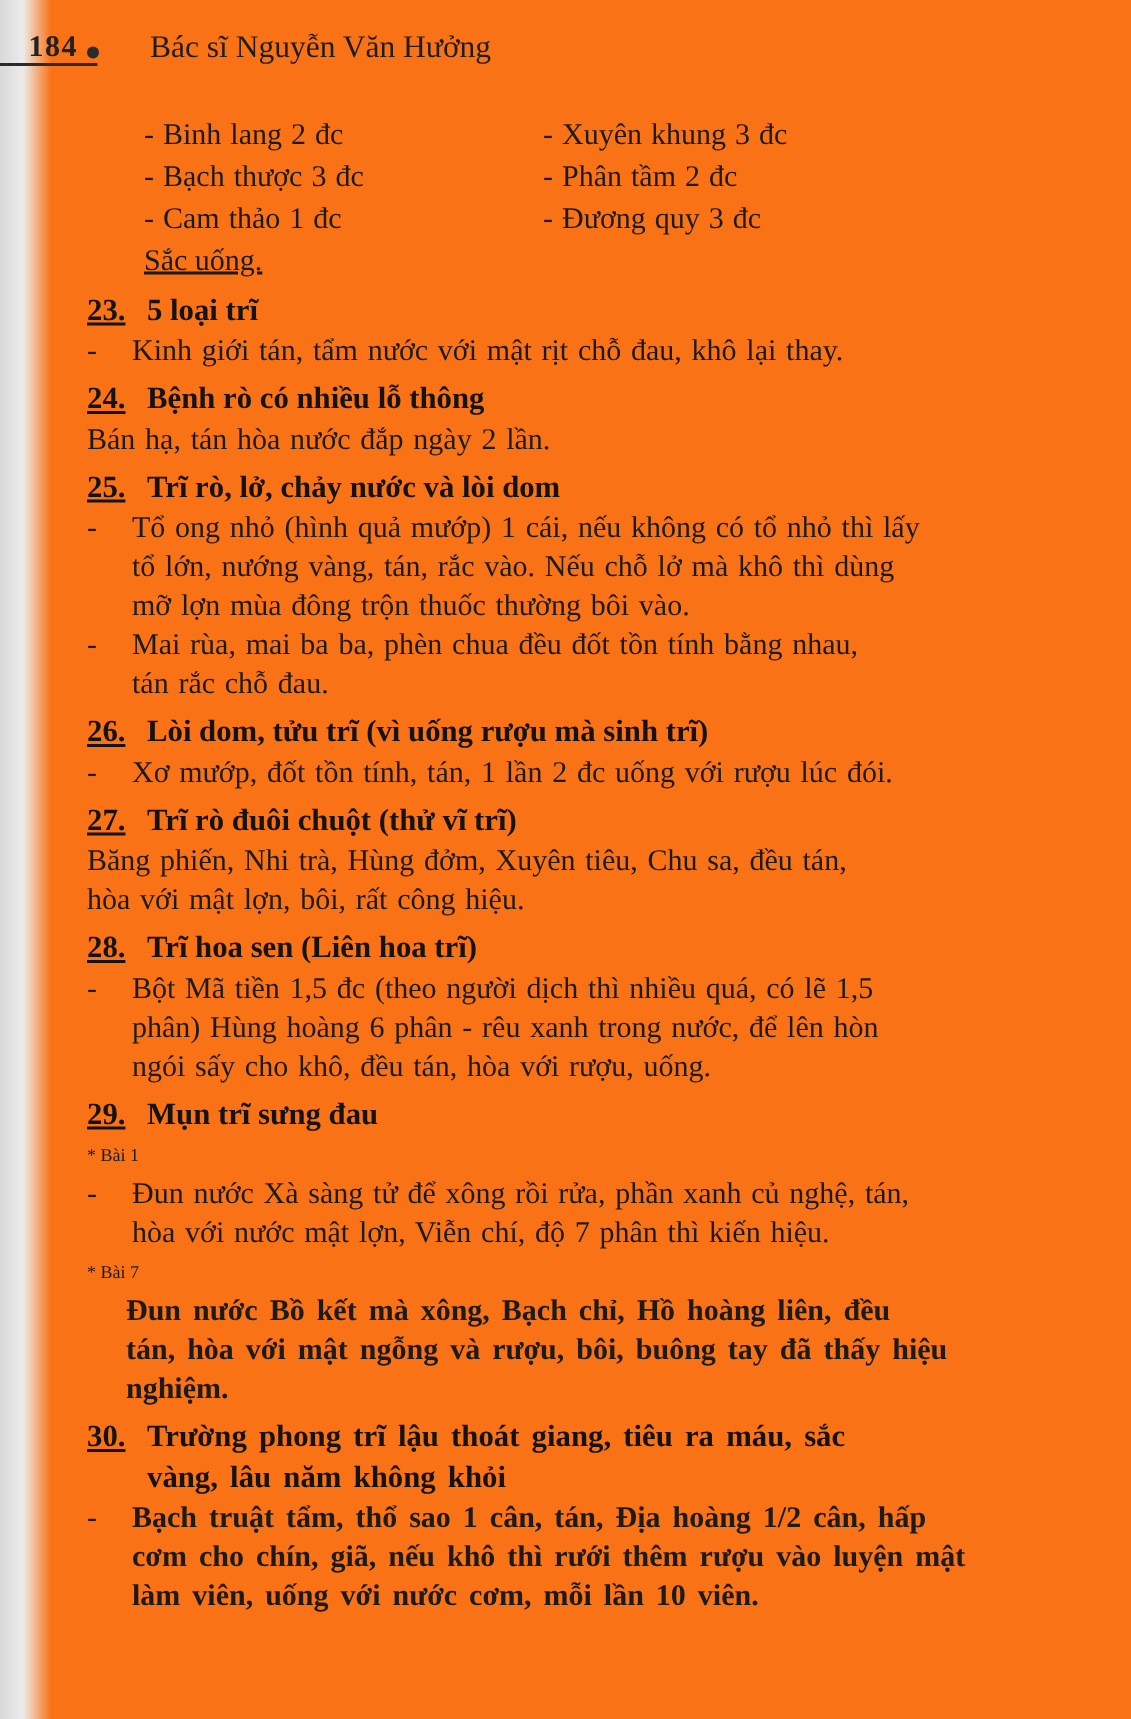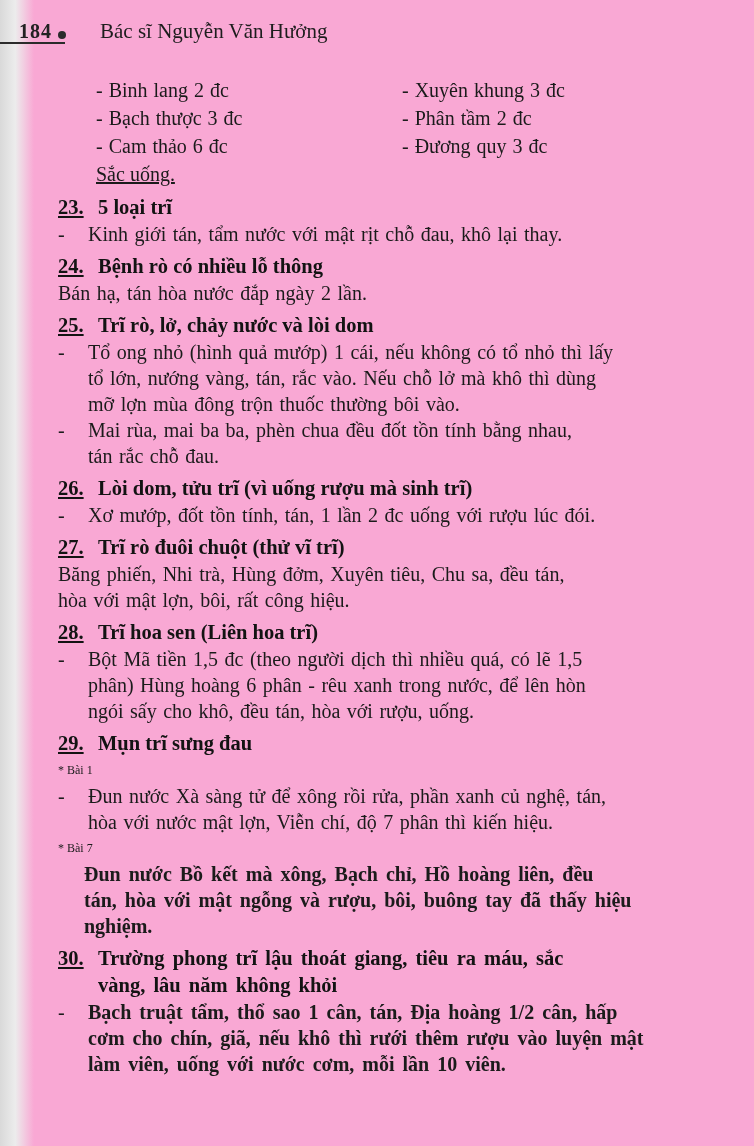--- a/index.html
+++ b/index.html
@@ -1,20 +1,20 @@
 <!DOCTYPE html>
 <html><head>
 <meta charset="utf-8">
 <style>
   html, body { margin: 0; padding: 0; }
   .page {
     position: relative;
     width: 754px;
     height: 1146px;
-    background: #f9a8d4;
+    background: #f97316;
     overflow: hidden;
     font-family: "Liberation Serif", "DejaVu Serif", serif;
     color: #1b1b1b;
   }
   .gutter {
     position: absolute;
     left: 0; top: 0; bottom: 0;
     width: 34px;
     background: linear-gradient(90deg, #d9d9d9 0%, #ececec 45%, rgba(255,255,255,0) 100%);
   }
@@ -48,21 +48,21 @@
     left: 100px; top: 19px;
     font-size: 21px;
     color: #1d1d1d;
   }
   
   .content {
     position: absolute;
     left: 58px; top: 76px;
     width: 644px;
   }
-  .recipe-row { display: flex; margin-left: 38px; font-size: 20px; line-height: 28px; word-spacing: 1px; gap: 40px; }
+  .recipe-row { display: flex; margin-left: 38px; font-size: 20px; line-height: 28px; word-spacing: 1px; }
   .recipe-left { flex: 0 0 266px; }
   .recipe-right { flex: 1; }
   .recipe-note { margin-left: 38px; font-size: 20px; line-height: 28px; text-decoration: underline; }
   .entry { margin-top: 6px; }
   .entry-head {
     display: flex;
     font-weight: bold;
     font-size: 20.5px;
     line-height: 27px;
     color: #131313;
@@ -93,21 +93,21 @@
     <div>
       <div class="recipe-row">
         <span class="recipe-left">- Binh lang 2 đc</span>
         <span class="recipe-right">- Xuyên khung 3 đc</span>
       </div>
       <div class="recipe-row">
         <span class="recipe-left">- Bạch thược 3 đc</span>
         <span class="recipe-right">- Phân tầm 2 đc</span>
       </div>
       <div class="recipe-row">
-        <span class="recipe-left">- Cam thảo 6 đc</span>
+        <span class="recipe-left">- Cam thảo 1 đc</span>
         <span class="recipe-right">- Đương quy 3 đc</span>
       </div>
       <div class="recipe-note">Sắc uống.</div>
     </div>
 
     <div class="entry">
       <div class="entry-head">
         <span class="entry-num">23.</span>
         <span class="entry-title">5 loại trĩ</span>
       </div>

